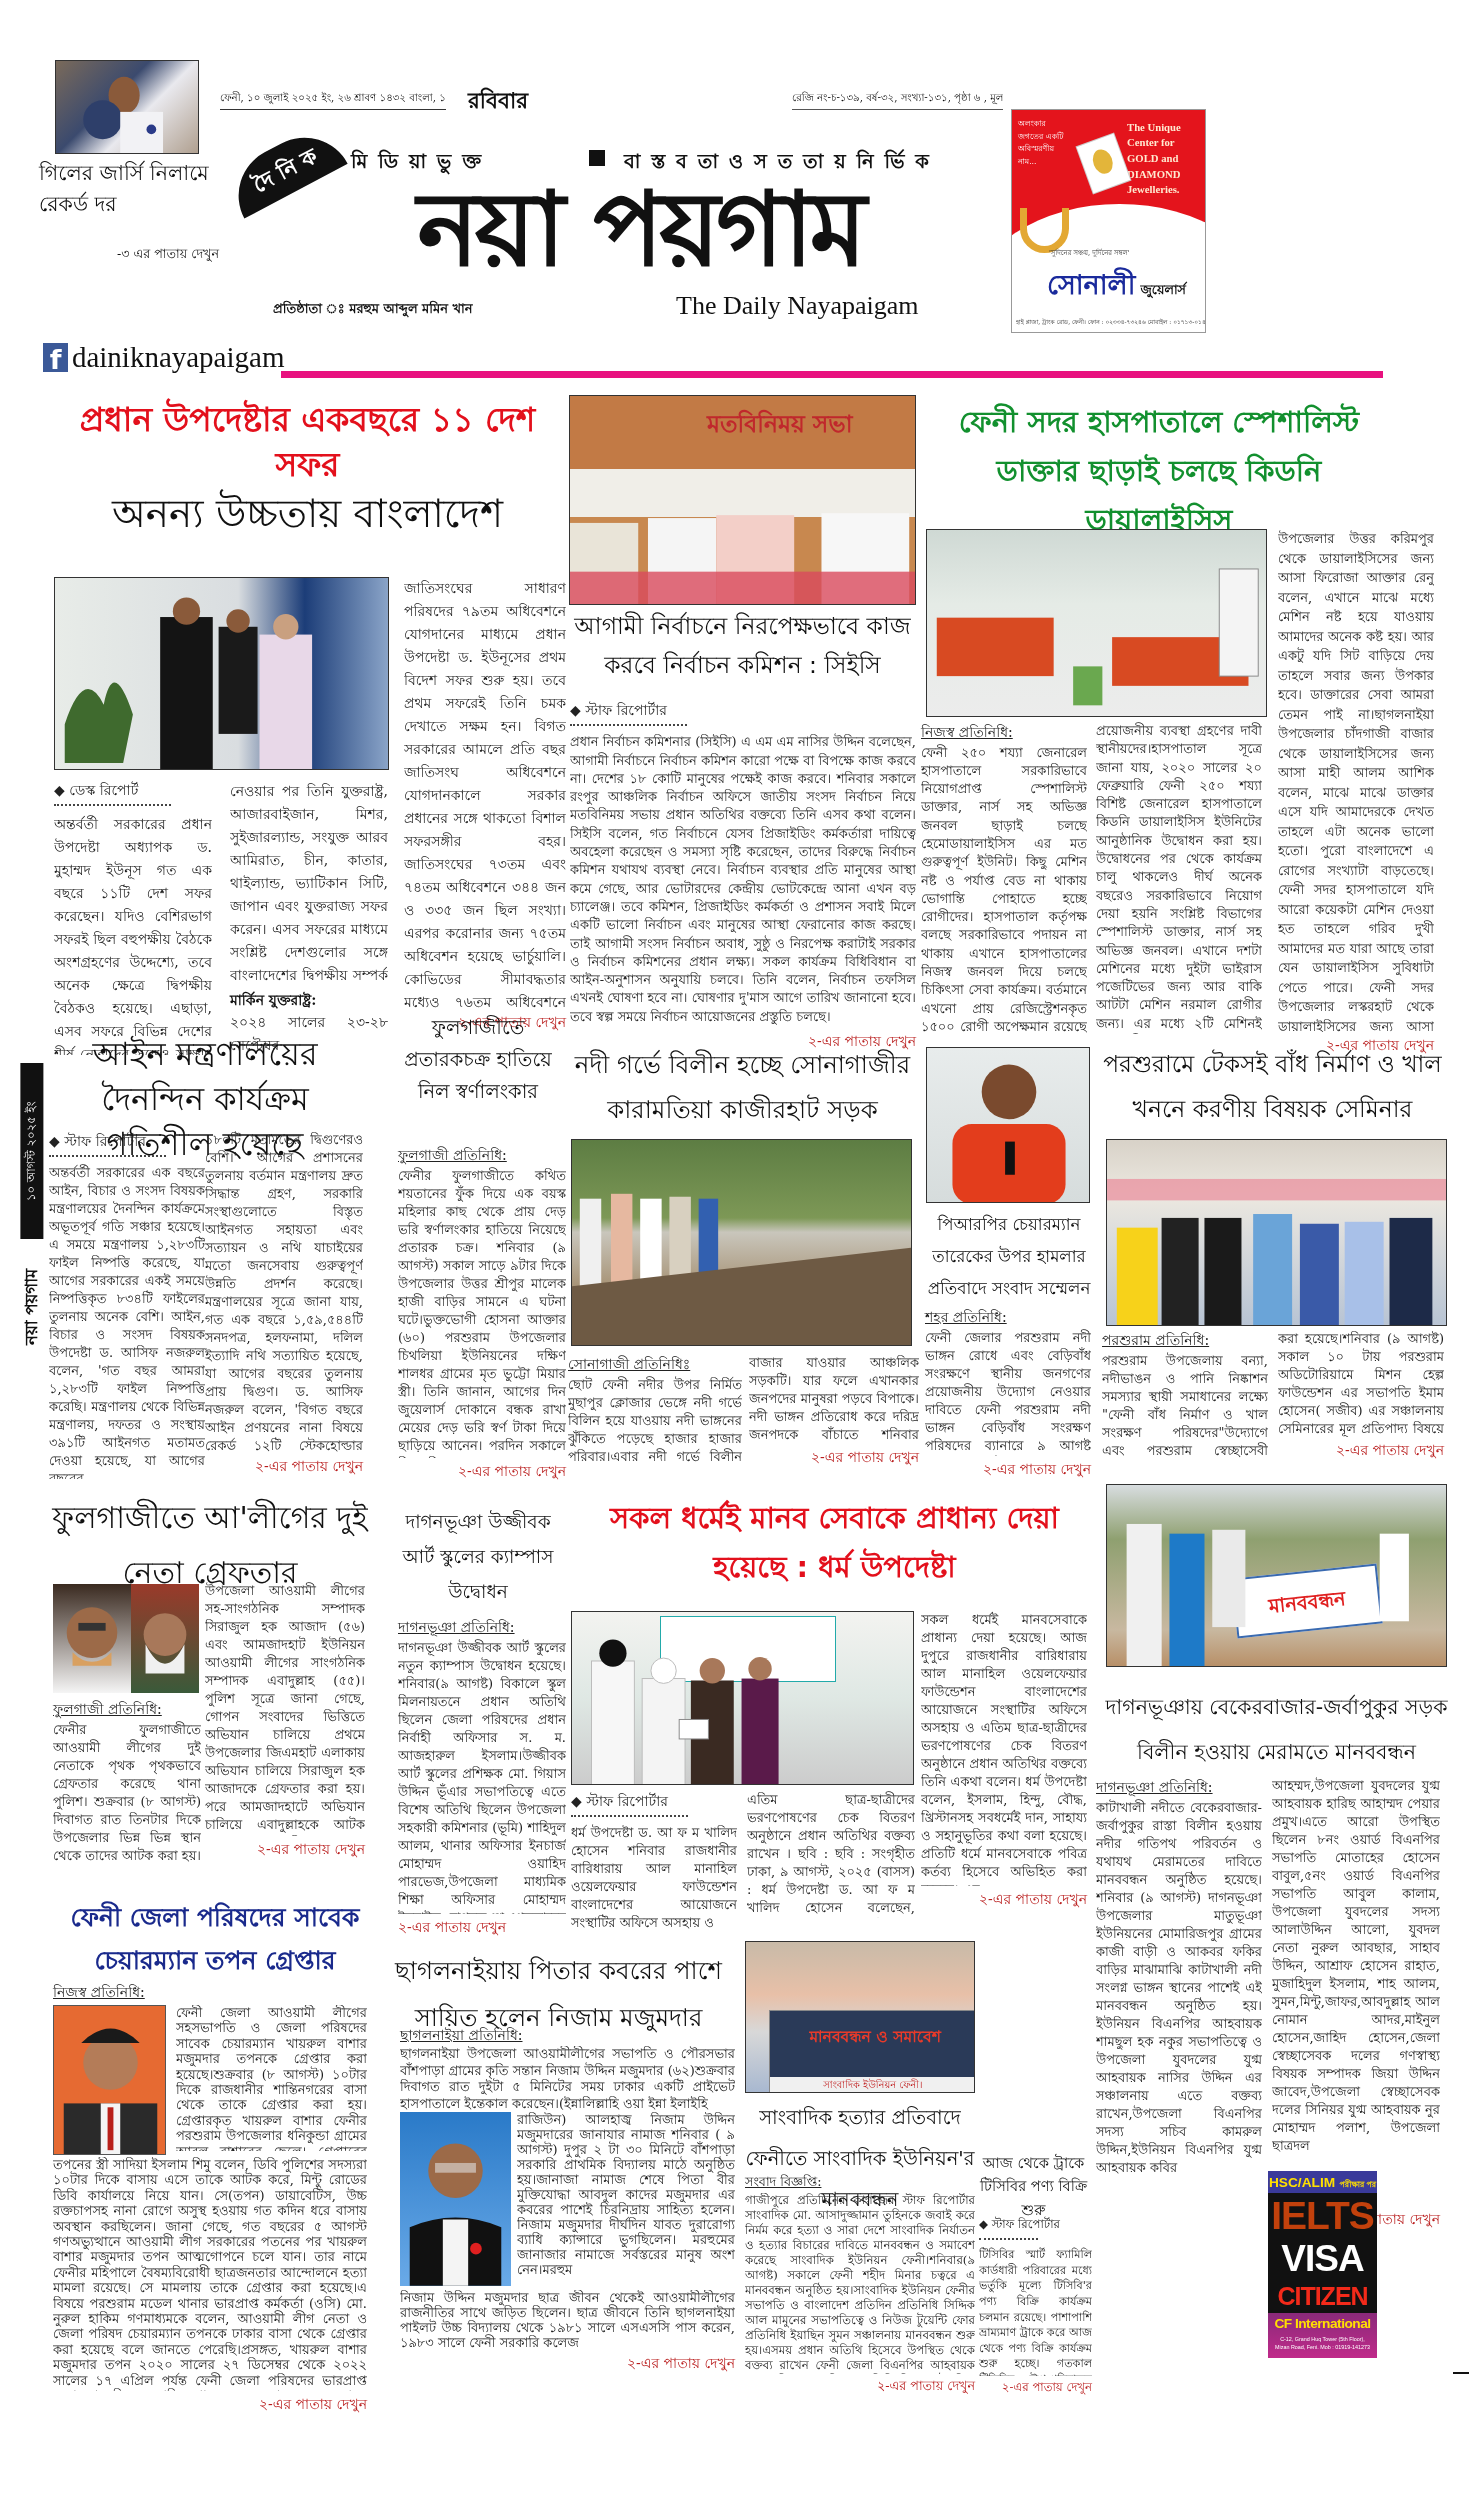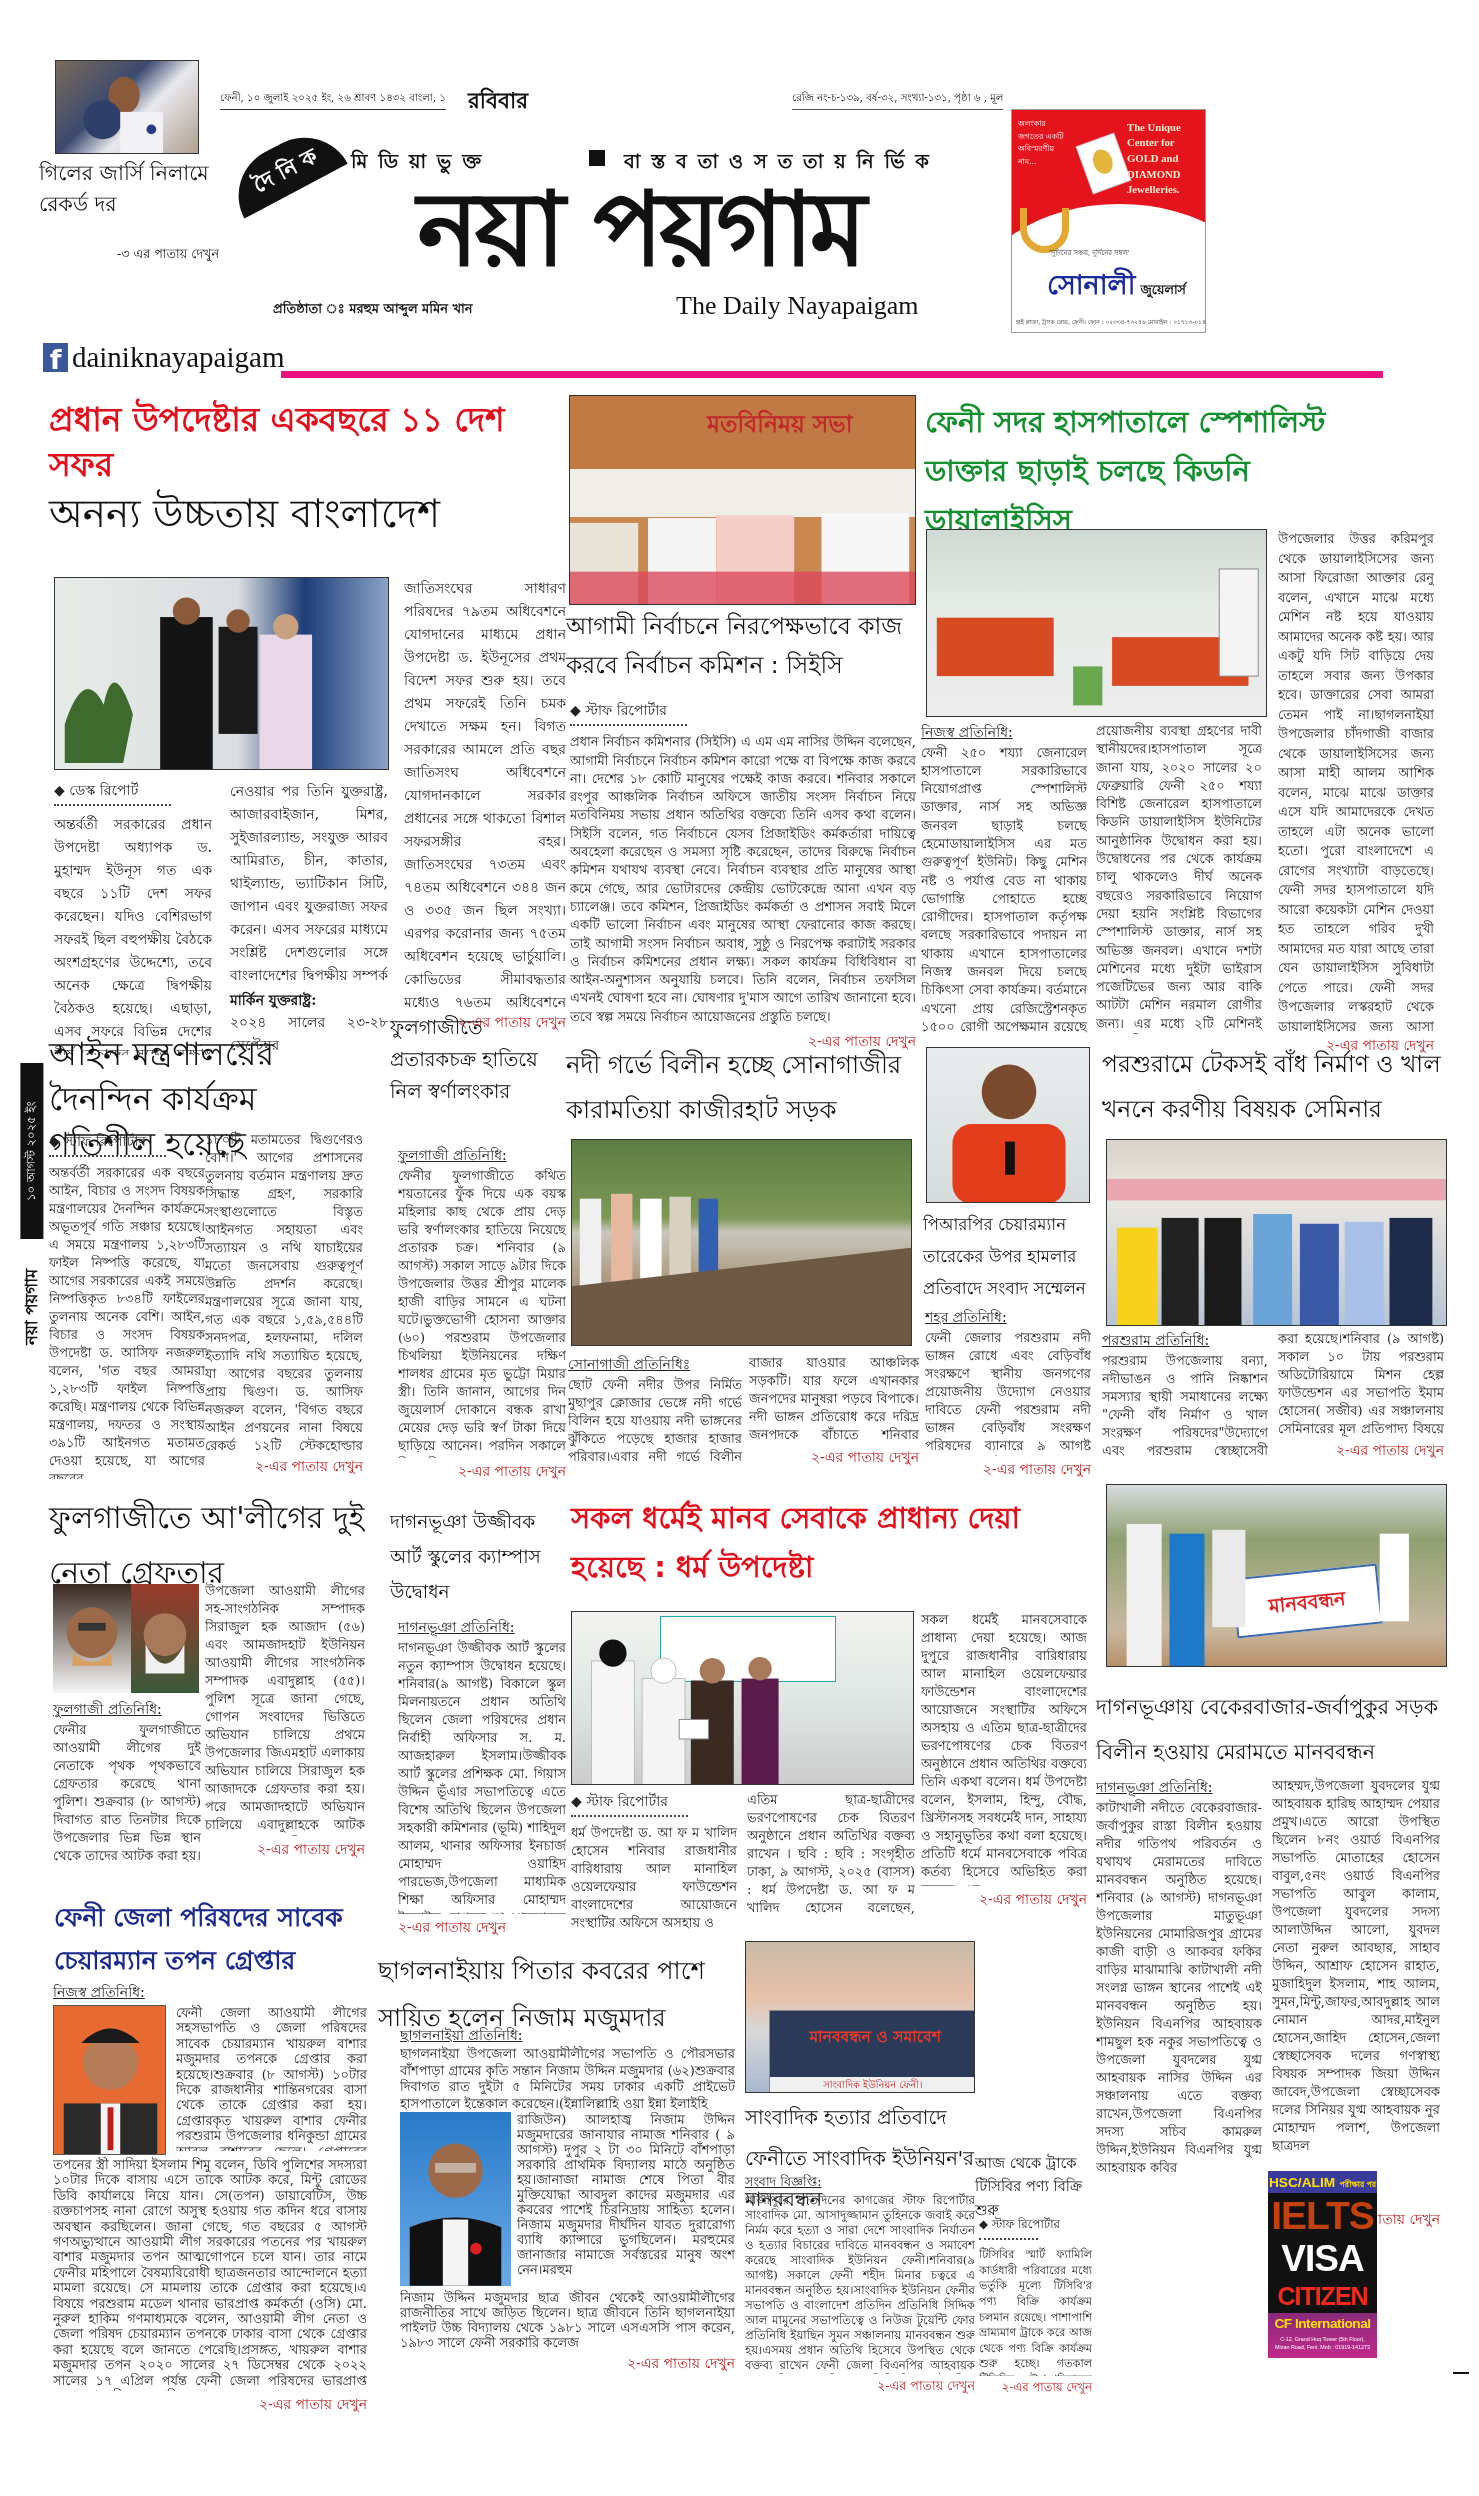--- a/index.html
+++ b/index.html
@@ -5,21 +5,21 @@
 *{box-sizing:border-box;margin:0;padding:0}
 html,body{width:1479px;height:2497px;background:#fff;overflow:hidden}
 body{position:relative;font-family:"DejaVu Serif",serif;color:#111}
 .abs{position:absolute}
 .ph{position:absolute;border:1.5px solid #333;overflow:hidden}
 .body-text{font-size:14px;line-height:23px;text-align:justify;font-family:"DejaVu Serif",serif;color:#222}
 .byline{font-size:14px;line-height:21.5px;text-decoration:underline;color:#222}
 .bullet-byline{font-size:14px;line-height:21.5px;color:#222}
 .dotline{border-bottom:2px dotted #444;width:117px;margin:2px 0 7.8px}
 .cont{font-size:14px;text-align:right;color:#b91c1c;margin-top:2px}
-.hl{font-family:"DejaVu Sans",sans-serif;font-weight:bold;line-height:1.35}
+.hl{font-family:"DejaVu Sans",sans-serif;font-weight:bold;text-align:center;line-height:1.35}
 .hl-red{color:#e3101c}
 .hl-green{color:#12902e}
 .hl-blue{color:#1a2a8c}
 .hl-black{color:#111;font-weight:normal}
 .caption{font-size:20.5px;text-align:left;line-height:31px;font-family:"DejaVu Serif",serif}
 svg{display:block}
 </style>
 </head>
 <body>
 

